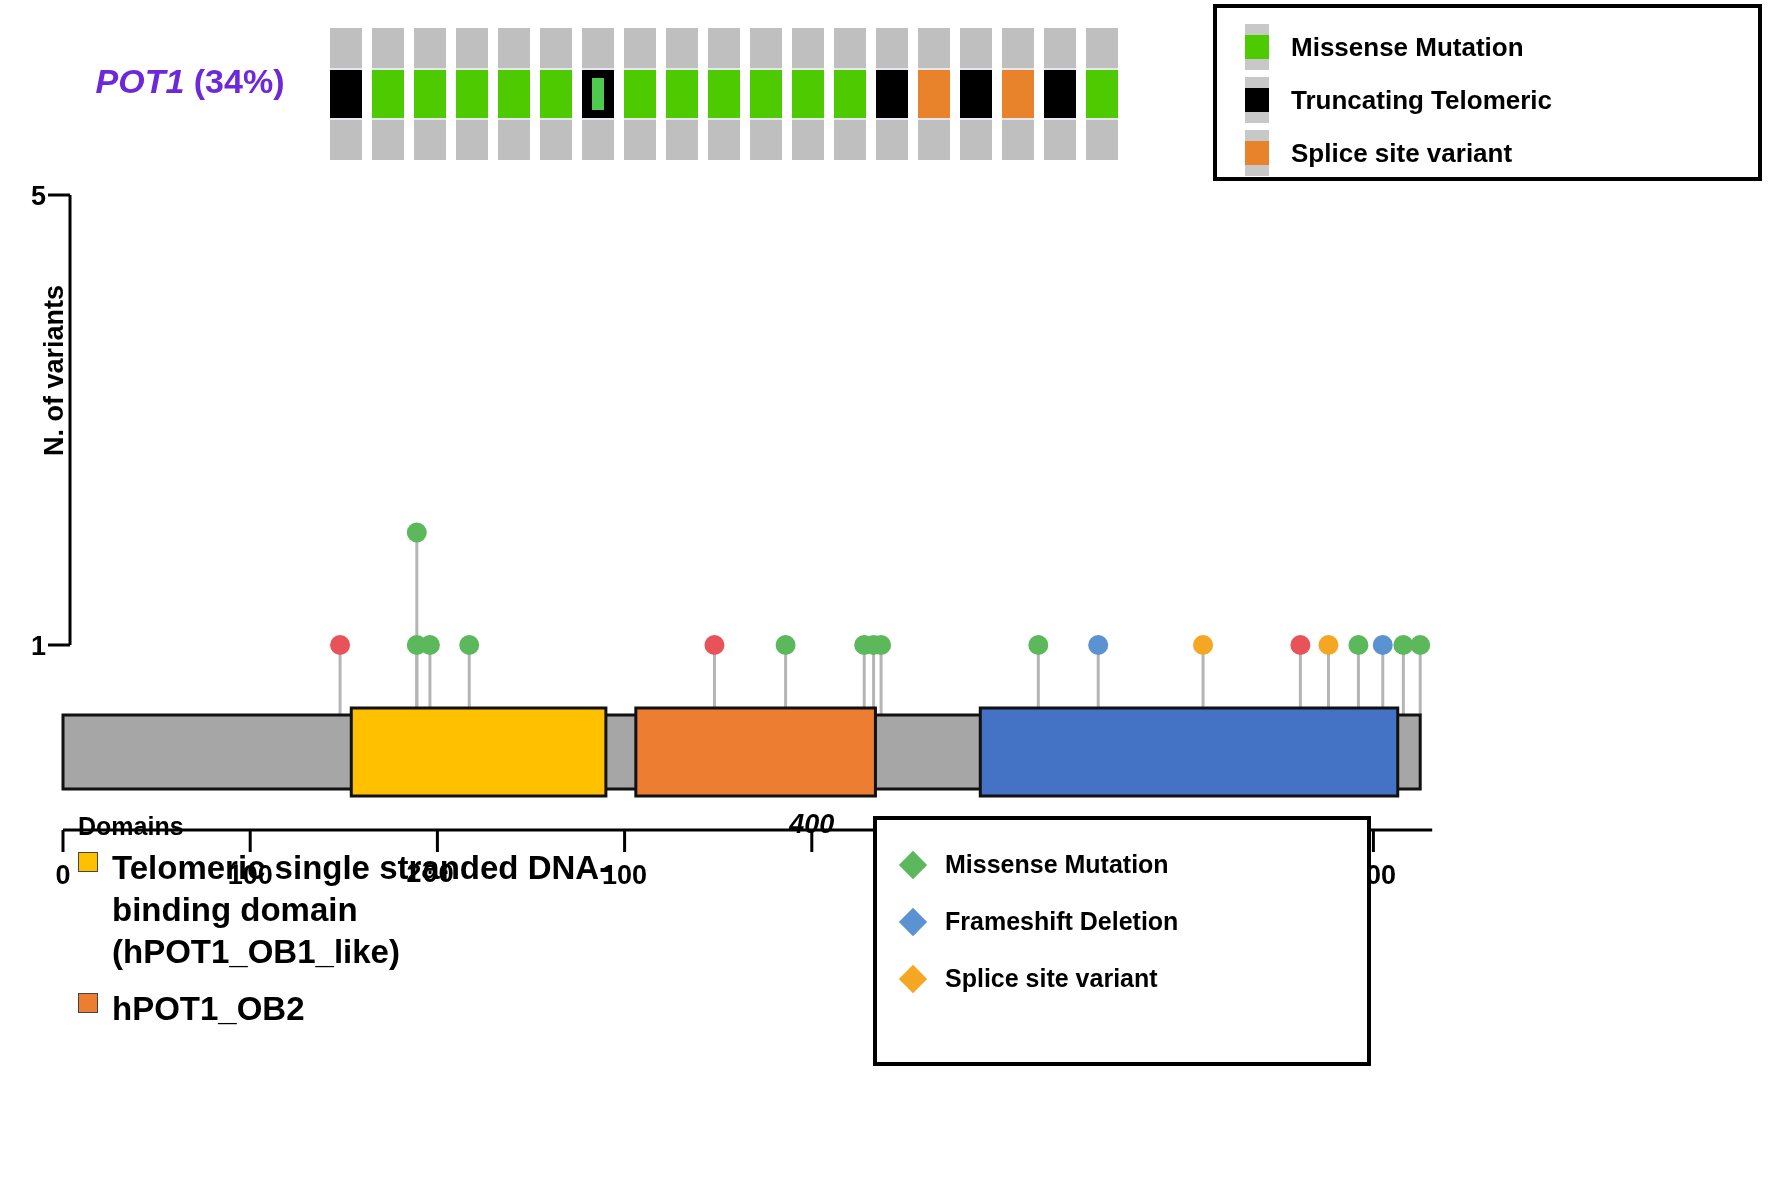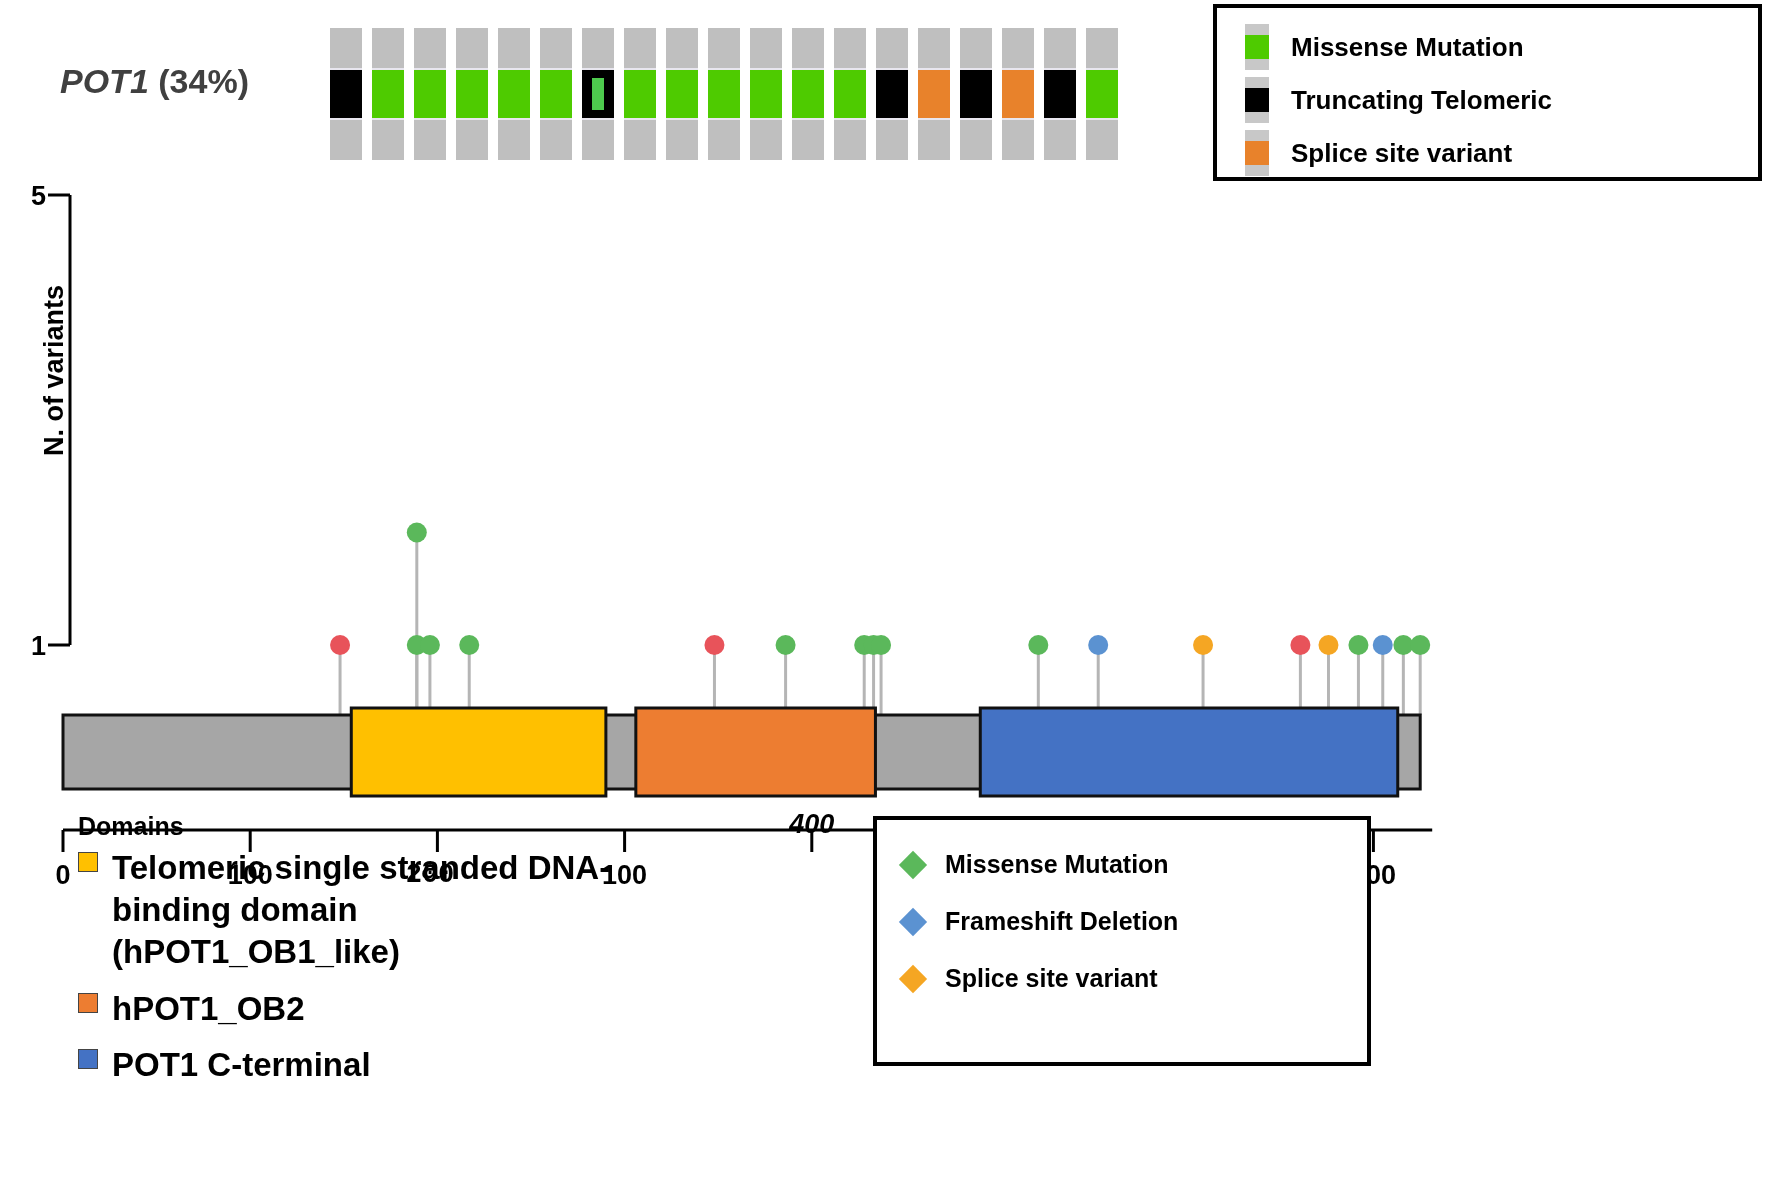--- a/index.html
+++ b/index.html
@@ -6,22 +6,22 @@
   html,body{margin:0;padding:0;}
   body{
     width:1772px;height:1189px;background:#ffffff;
     font-family:"Liberation Sans", sans-serif;
     position:relative;overflow:hidden;
   }
   .abs{position:absolute;}
 
   
   #oncoprint-gene-label{
-    left:60px;top:62px;width:260px;text-align:left;
-    font-size:34px;font-weight:bold;color:#404040;
+    left:60px;top:62px;width:260px;text-align:center;
+    font-size:34px;font-weight:bold;color:#6d28d9;
     white-space:nowrap;
   }
   #oncoprint-gene-label .gene-name{font-style:italic;}
   #oncoprint-track{
     left:330px;top:28px;
     display:flex;align-items:flex-start;
   }
   .onco-col{
     width:32px;margin-right:10px;
     display:flex;flex-direction:column;
@@ -339,24 +339,20 @@
   <div id="domains-key-title">Domains</div>
   <div id="domains-key-list">
       <div class="dk-row">
         <div class="dk-swatch" style="background: rgb(255, 192, 0);"></div>
         <div class="dk-label">Telomeric single stranded DNA-binding domain (hPOT1_OB1_like)</div>
       </div>
       <div class="dk-row">
         <div class="dk-swatch" style="background: rgb(237, 125, 49);"></div>
         <div class="dk-label">hPOT1_OB2</div>
       </div>
-      <div class="dk-row">
-        <div class="dk-swatch" style="background: rgb(68, 114, 196);"></div>
-        <div class="dk-label">POT1 C-terminal</div>
-      </div>
     </div>
 </div>
 
 <div class="abs" id="bottom-legend">
     <div class="bl-row">
       <div class="bl-diamond" style="background: rgb(91, 184, 91);"></div>
       <div class="bl-label">Missense Mutation</div>
     </div>
     <div class="bl-row">
       <div class="bl-diamond" style="background: rgb(91, 146, 209);"></div>

